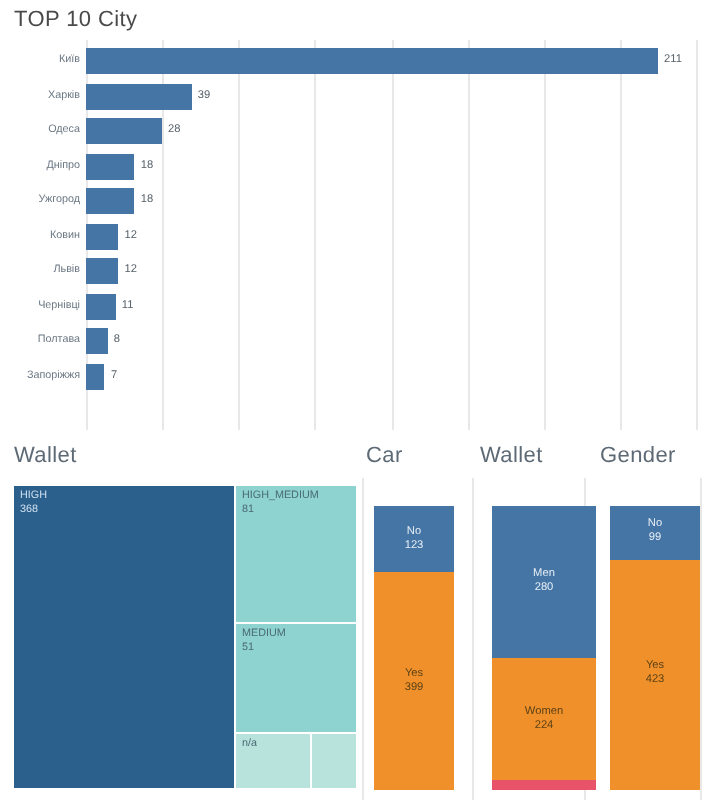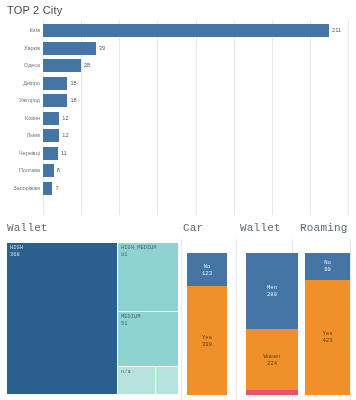--- a/index.html
+++ b/index.html
@@ -68,21 +68,20 @@
     color: #555f68;
     white-space: nowrap;
   }
 
   
   #bottom-panel {
     position: absolute;
     left: 0; top: 215px;
     width: 356px; height: 185px;
     background: #ffffff;
-    font-family: Liberation Mono, monospace;
   }
   .panel-title {
     position: absolute;
     font-size: 11px;
     color: #5d6a75;
     letter-spacing: .2px;
     white-space: nowrap;
   }
 
   
@@ -126,21 +125,21 @@
     position: absolute;
     top: 24px; bottom: 0;
     width: 1px;
     background: #ececec;
   }
 </style>
 </head>
 <body>
 
 <div id="top-panel">
-  <div id="top-title">TOP 2 City</div>
+  <div id="top-title">TOP 10 City</div>
   <div id="bars-plot">
       <div class="gridline" style="left: 43px;"></div>
       <div class="gridline" style="left: 81.125px;"></div>
       <div class="gridline" style="left: 119.25px;"></div>
       <div class="gridline" style="left: 157.375px;"></div>
       <div class="gridline" style="left: 195.5px;"></div>
       <div class="gridline" style="left: 233.625px;"></div>
       <div class="gridline" style="left: 271.75px;"></div>
       <div class="gridline" style="left: 309.875px;"></div>
       <div class="gridline" style="left: 348px;"></div>
@@ -240,21 +239,21 @@
         <div class="seg" style="top: 0px; height: 76.1686px; background: rgb(69, 117, 165);">
           <div class="seg-label" style="top: 31.0843px; color: rgb(230, 238, 246);">Men
 280</div>
         </div>
         <div class="seg" style="top: 76.1686px; height: 60.9349px; background: rgb(240, 144, 42);">
           <div class="seg-label" style="top: 23.4674px; color: rgb(92, 66, 22);">Women
 224</div>
         </div>
         <div class="seg" style="top: 137.103px; height: 4.89655px; background: rgb(232, 83, 106);"></div>
       </div>
-      <div class="panel-title" style="left: 300px; top: 7px;">Roaming</div>
+      <div class="panel-title" style="left: 300px; top: 7px;">Gender</div>
       <div class="stack-group" style="left: 305px; top: 38px; width: 45px; height: 142px;">
         <div class="seg" style="top: 0px; height: 26.931px; background: rgb(69, 117, 165);">
           <div class="seg-label" style="top: 6.46552px; color: rgb(230, 238, 246);">No
 99</div>
         </div>
         <div class="seg" style="top: 26.931px; height: 115.069px; background: rgb(240, 144, 42);">
           <div class="seg-label" style="top: 50.5345px; color: rgb(92, 66, 22);">Yes
 423</div>
         </div>
       </div>

